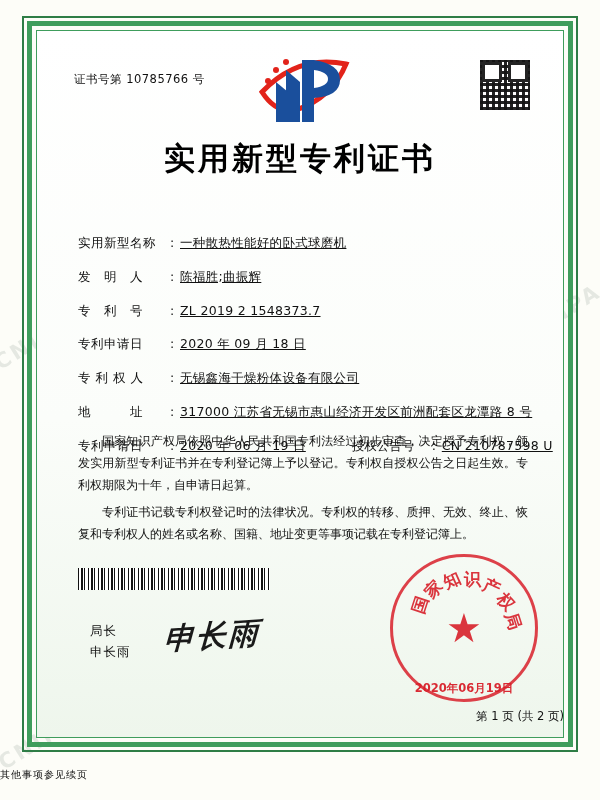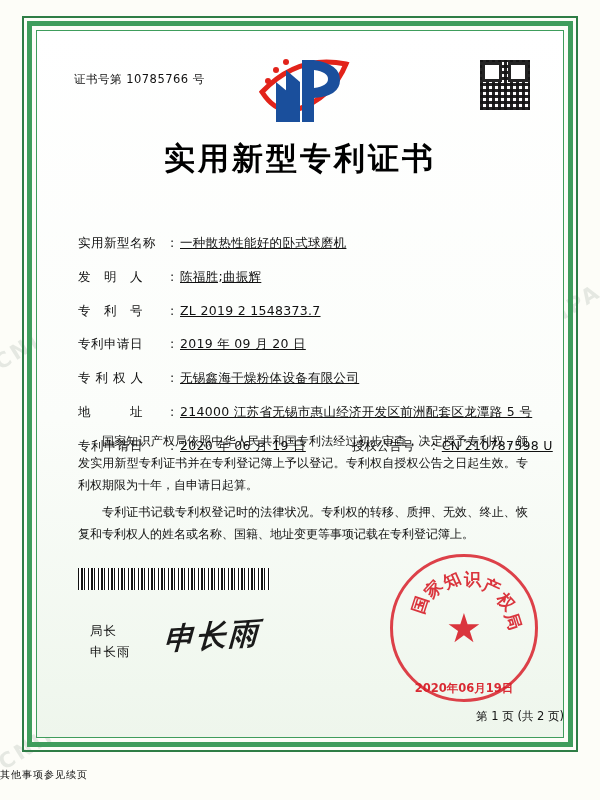--- a/index.html
+++ b/index.html
@@ -333,31 +333,31 @@
         <div class="value">陈福胜;曲振辉</div>
       </div>
       <div class="row">
         <div class="label">专　利　号</div>
         <div class="colon">:</div>
         <div class="value">ZL 2019 2 1548373.7</div>
       </div>
       <div class="row">
         <div class="label">专利申请日</div>
         <div class="colon">:</div>
-        <div class="value">2019 年 09 月 20 日</div>
+        <div class="value">2020 年 09 月 18 日</div>
       </div>
       <div class="row">
         <div class="label">专 利 权 人</div>
         <div class="colon">:</div>
         <div class="value">无锡鑫海干燥粉体设备有限公司</div>
       </div>
       <div class="row">
         <div class="label">地　　　址</div>
         <div class="colon">:</div>
-        <div class="value">214000 江苏省无锡市惠山经济开发区前洲配套区龙潭路 5 号</div>
+        <div class="value">317000 江苏省无锡市惠山经济开发区前洲配套区龙潭路 8 号</div>
       </div>
       <div class="row double">
         <div class="label">专利申请日</div>
         <div class="colon">:</div>
         <div class="value">2020 年 06 月 19 日</div>
         <div class="label2">授权公告号</div>
         <div class="colon">:</div>
         <div class="value">CN 210787598 U</div>
       </div>
     </div>

